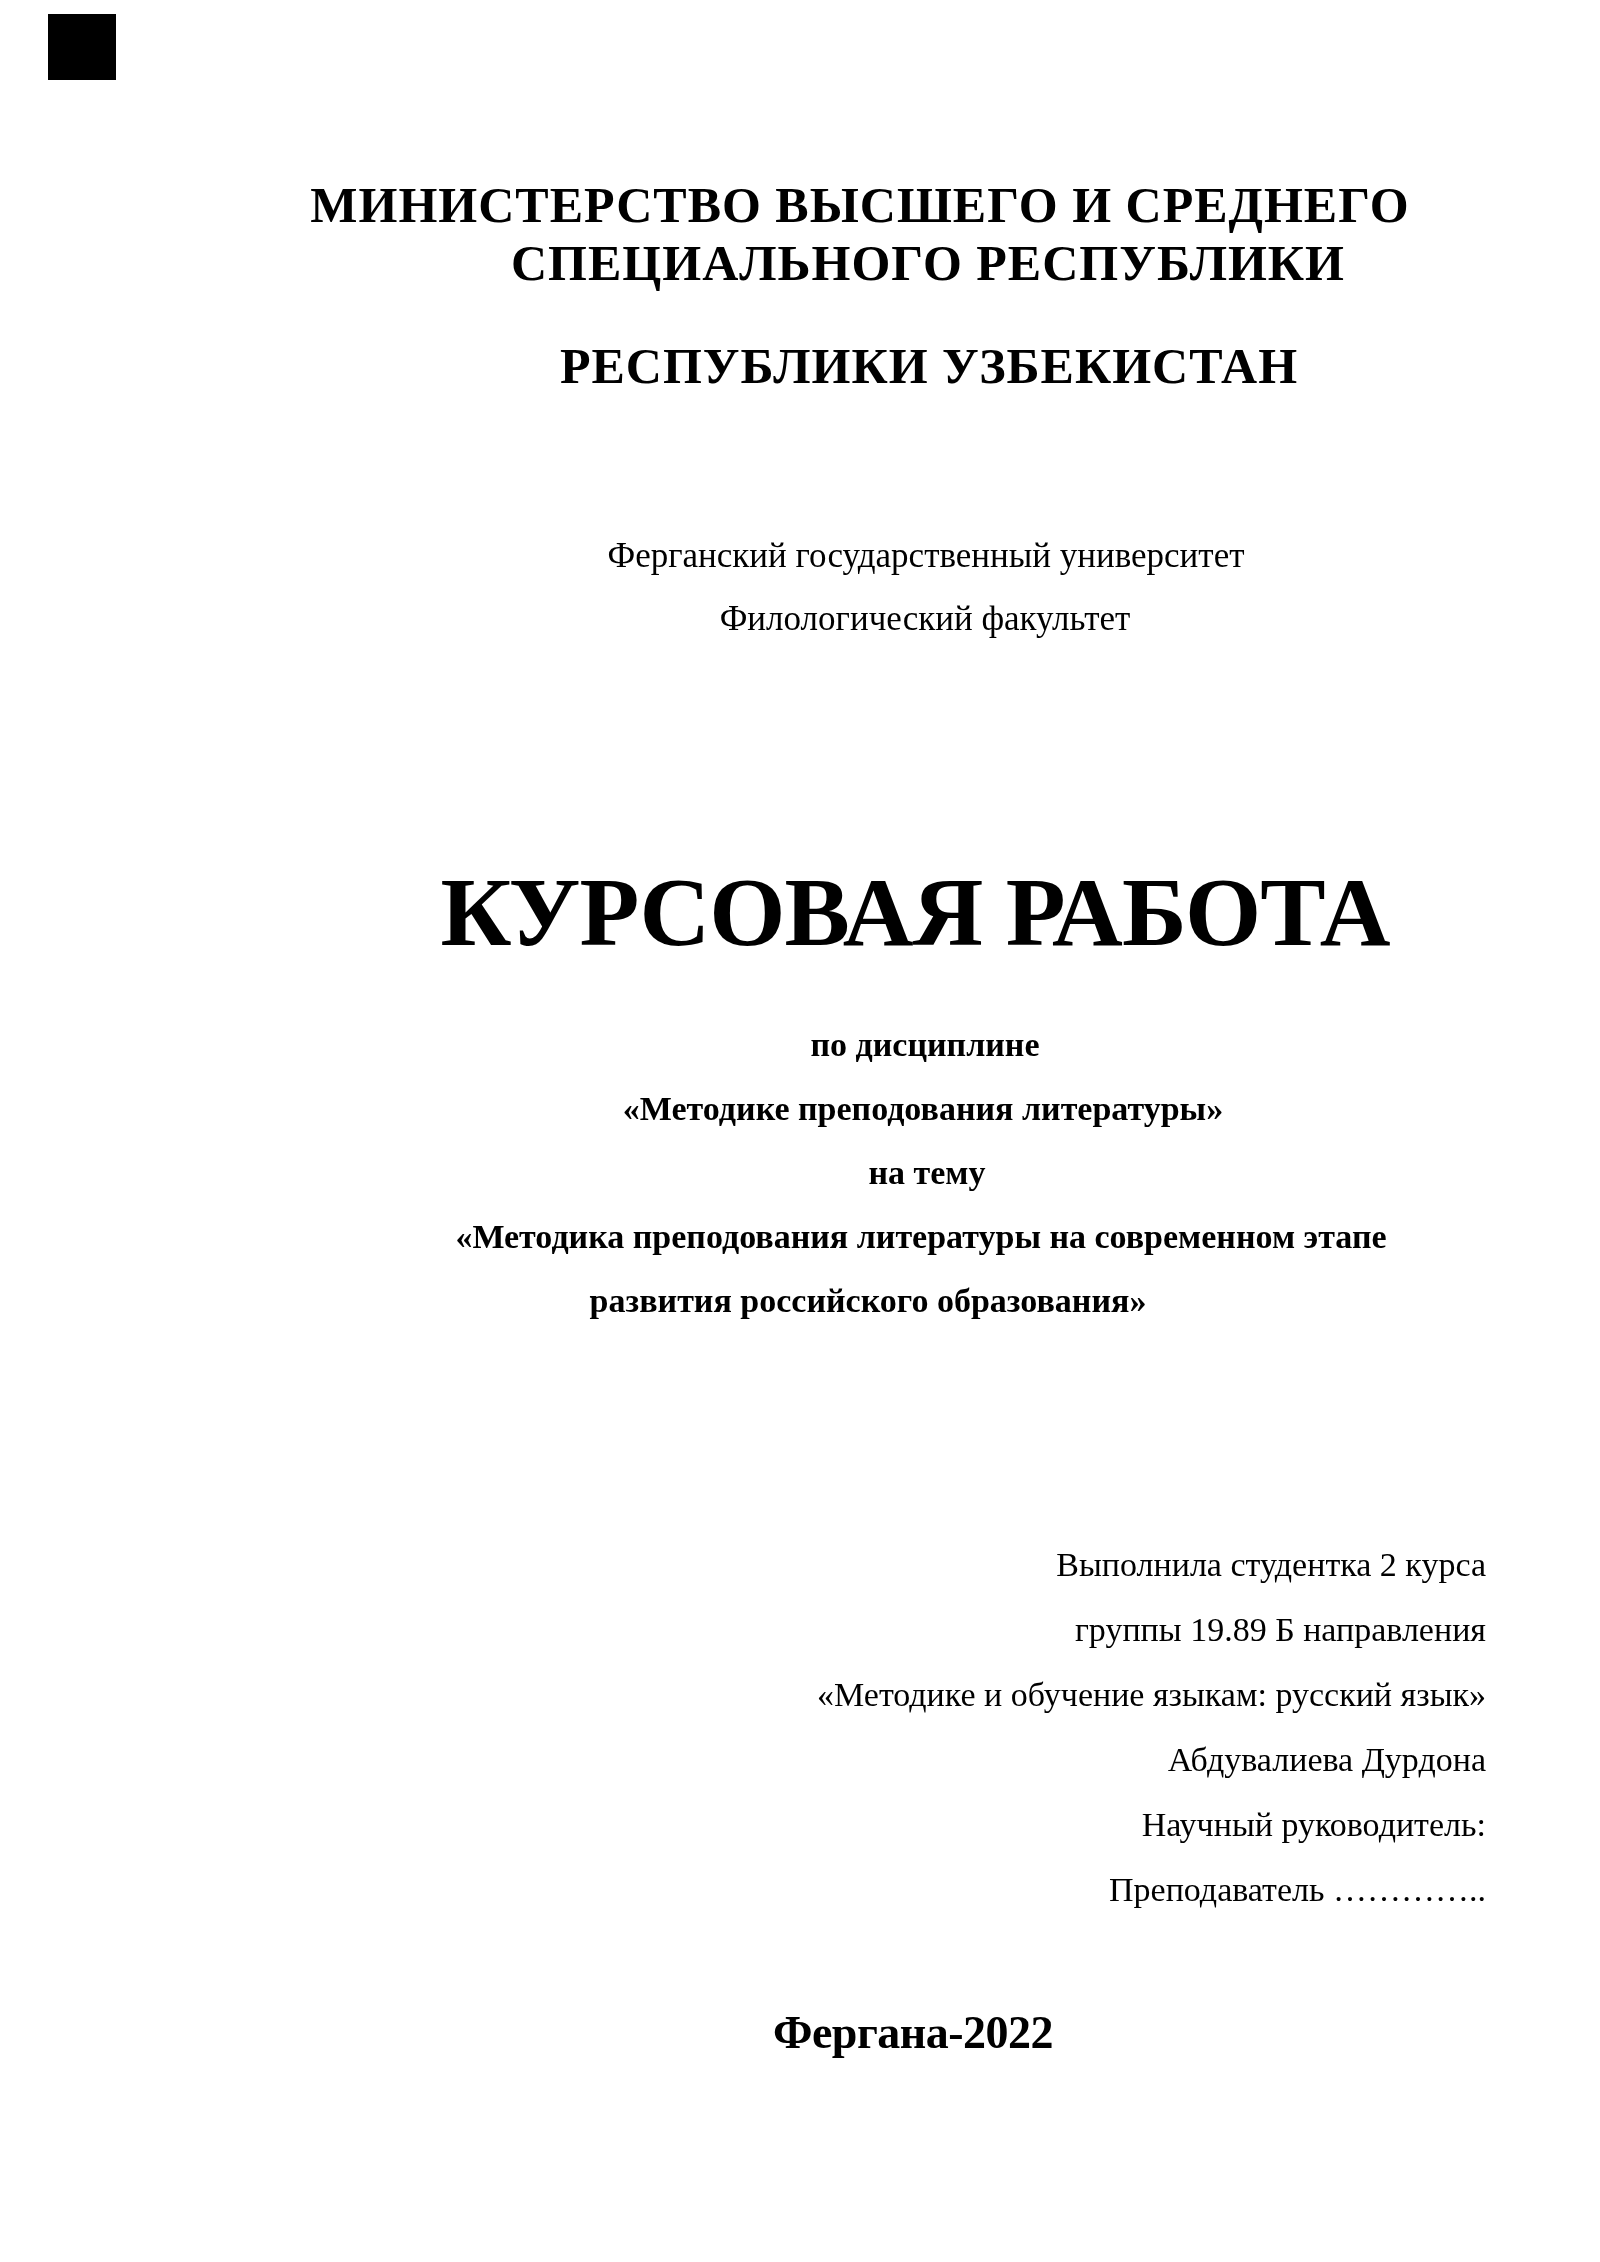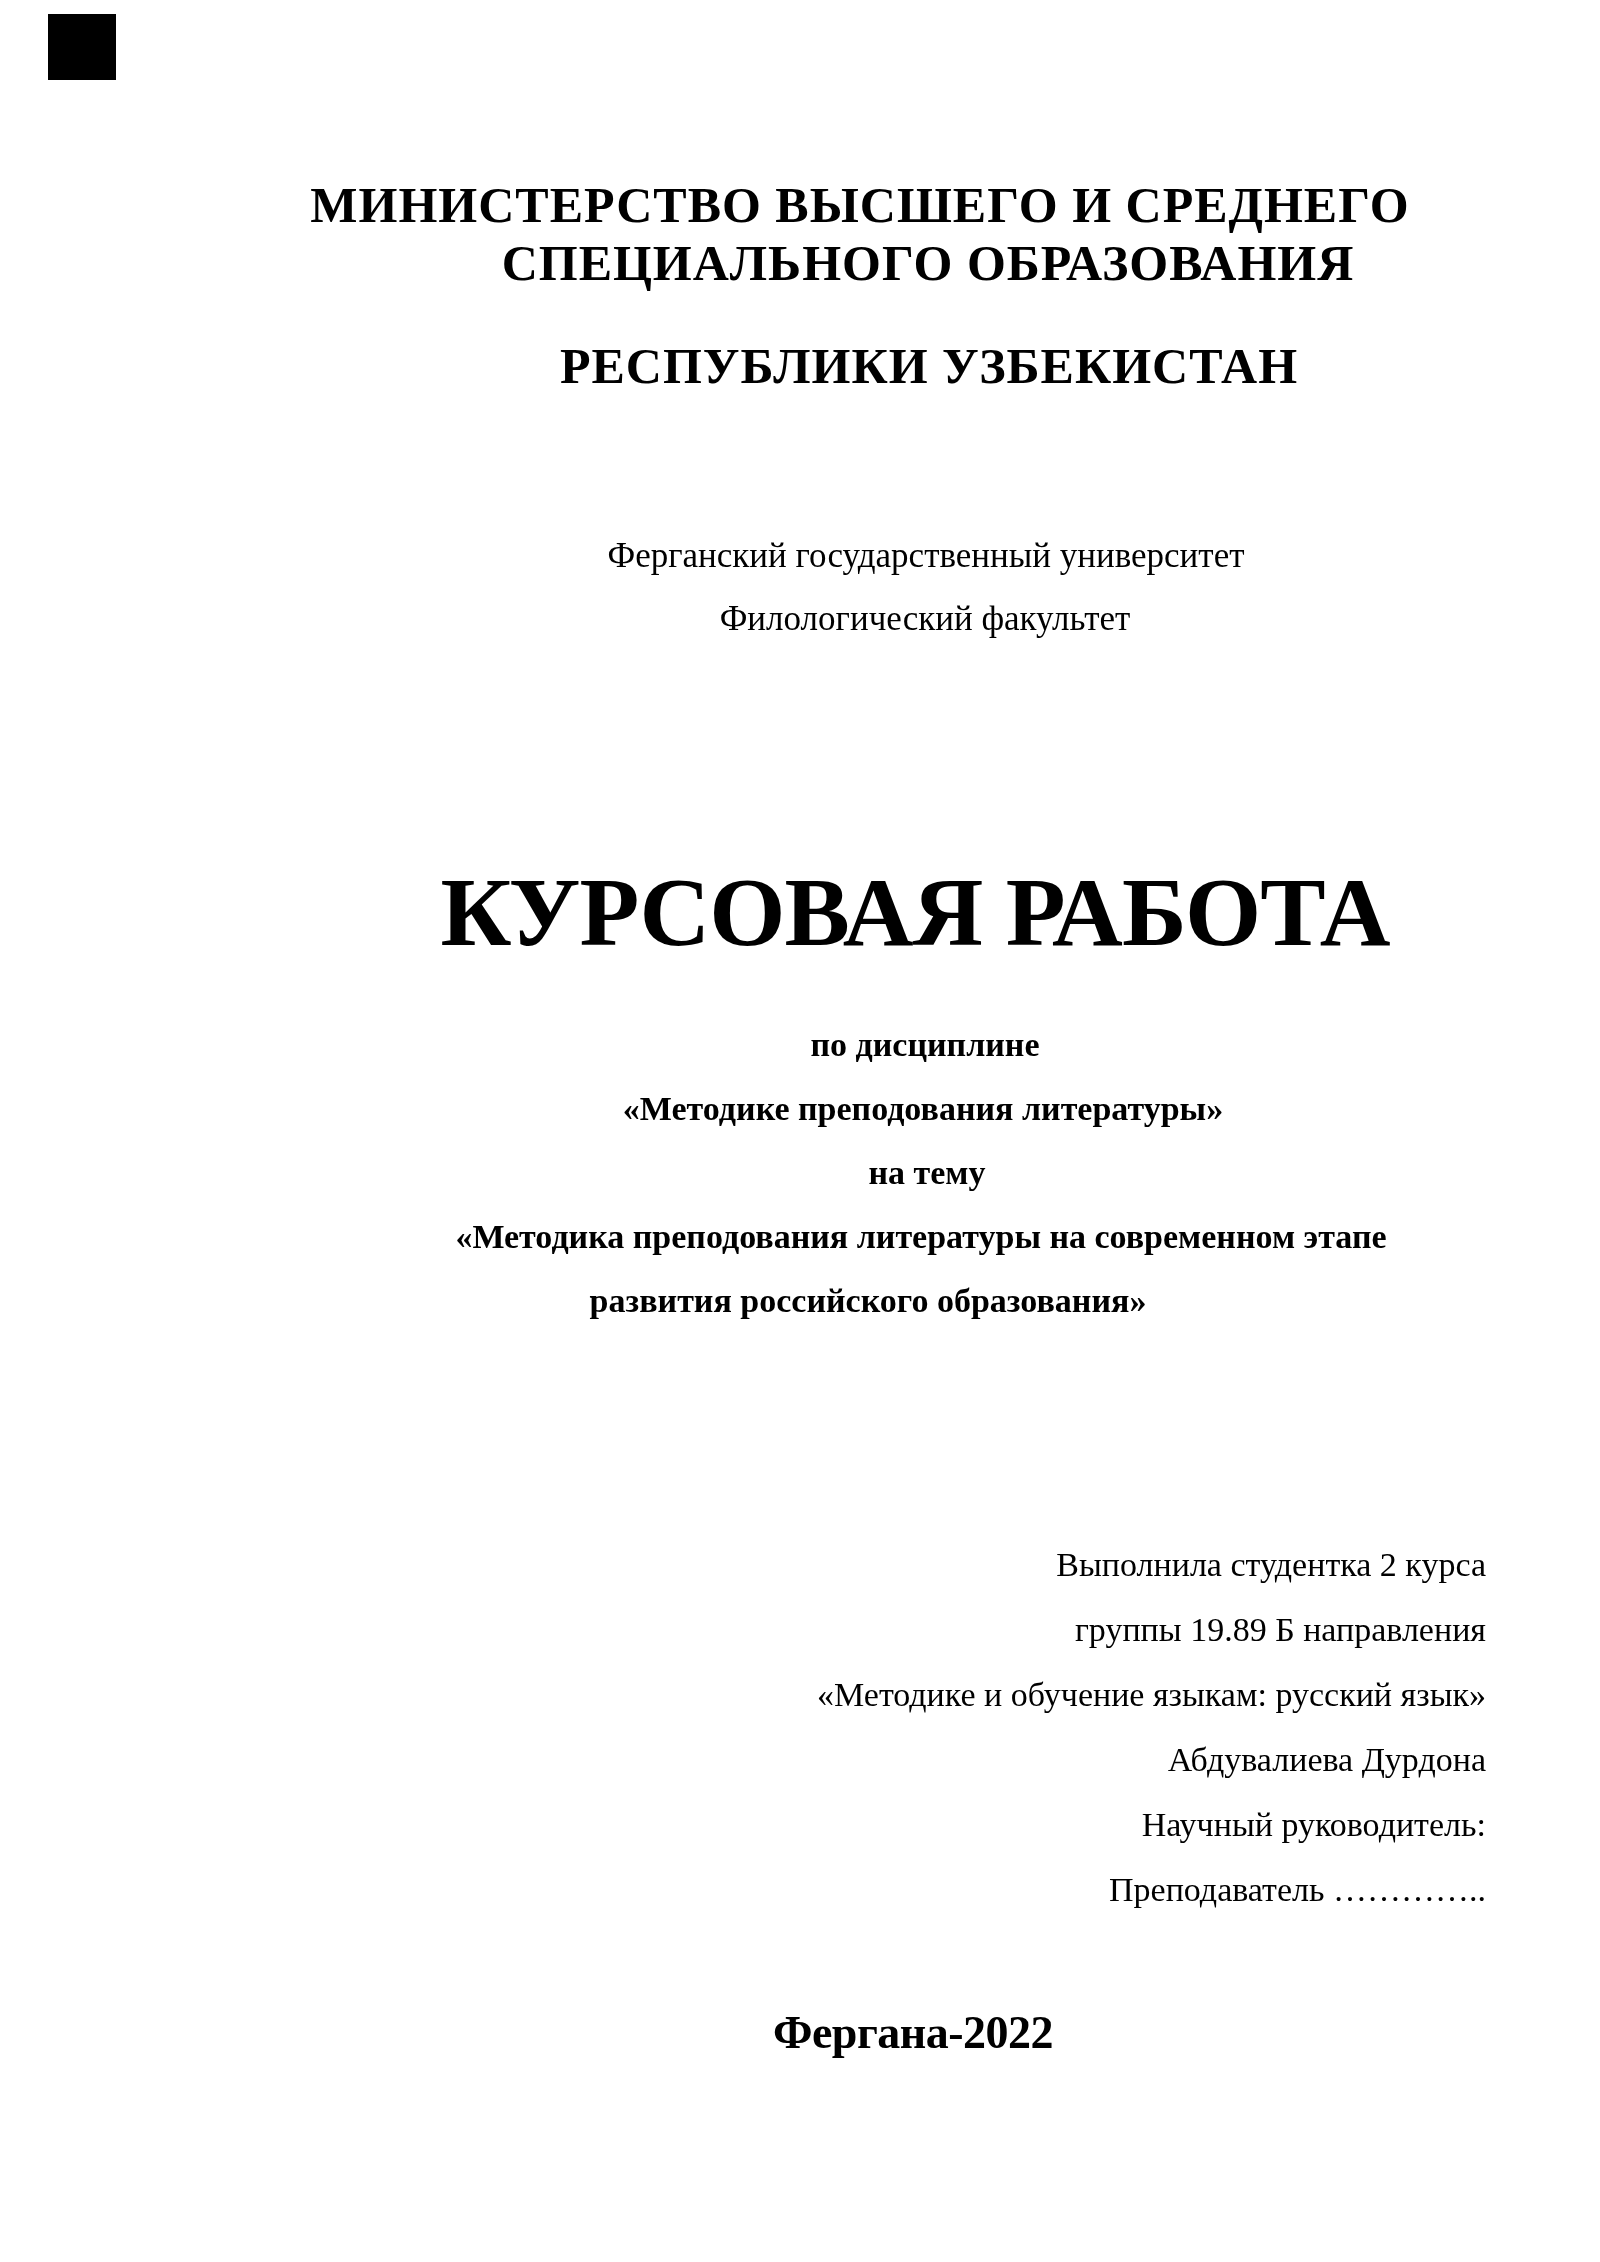--- a/index.html
+++ b/index.html
@@ -75,21 +75,21 @@
 <body>
 
 <div id="page">
 
   <div class="corner-mark"></div>
 
   <div class="line ministry" style="top:175px;">
     <span style="left:60px;">МИНИСТЕРСТВО ВЫСШЕГО И СРЕДНЕГО</span>
   </div>
   <div class="line ministry" style="top:233px;">
-    <span style="left:128px;">СПЕЦИАЛЬНОГО ОБРАЗОВАНИЯ</span>
+    <span style="left:128px;">СПЕЦИАЛЬНОГО РЕСПУБЛИКИ</span>
   </div>
   <div class="line ministry" style="top:316px;margin-top:20px;">
     <span style="left:129px;">РЕСПУБЛИКИ УЗБЕКИСТАН</span>
   </div>
 
   <div class="line univ" style="top:535px;">
     <span style="left:126px;">Ферганский государственный университет</span>
   </div>
   <div class="line univ" style="top:598px;">
     <span style="left:125px;">Филологический факультет</span>

